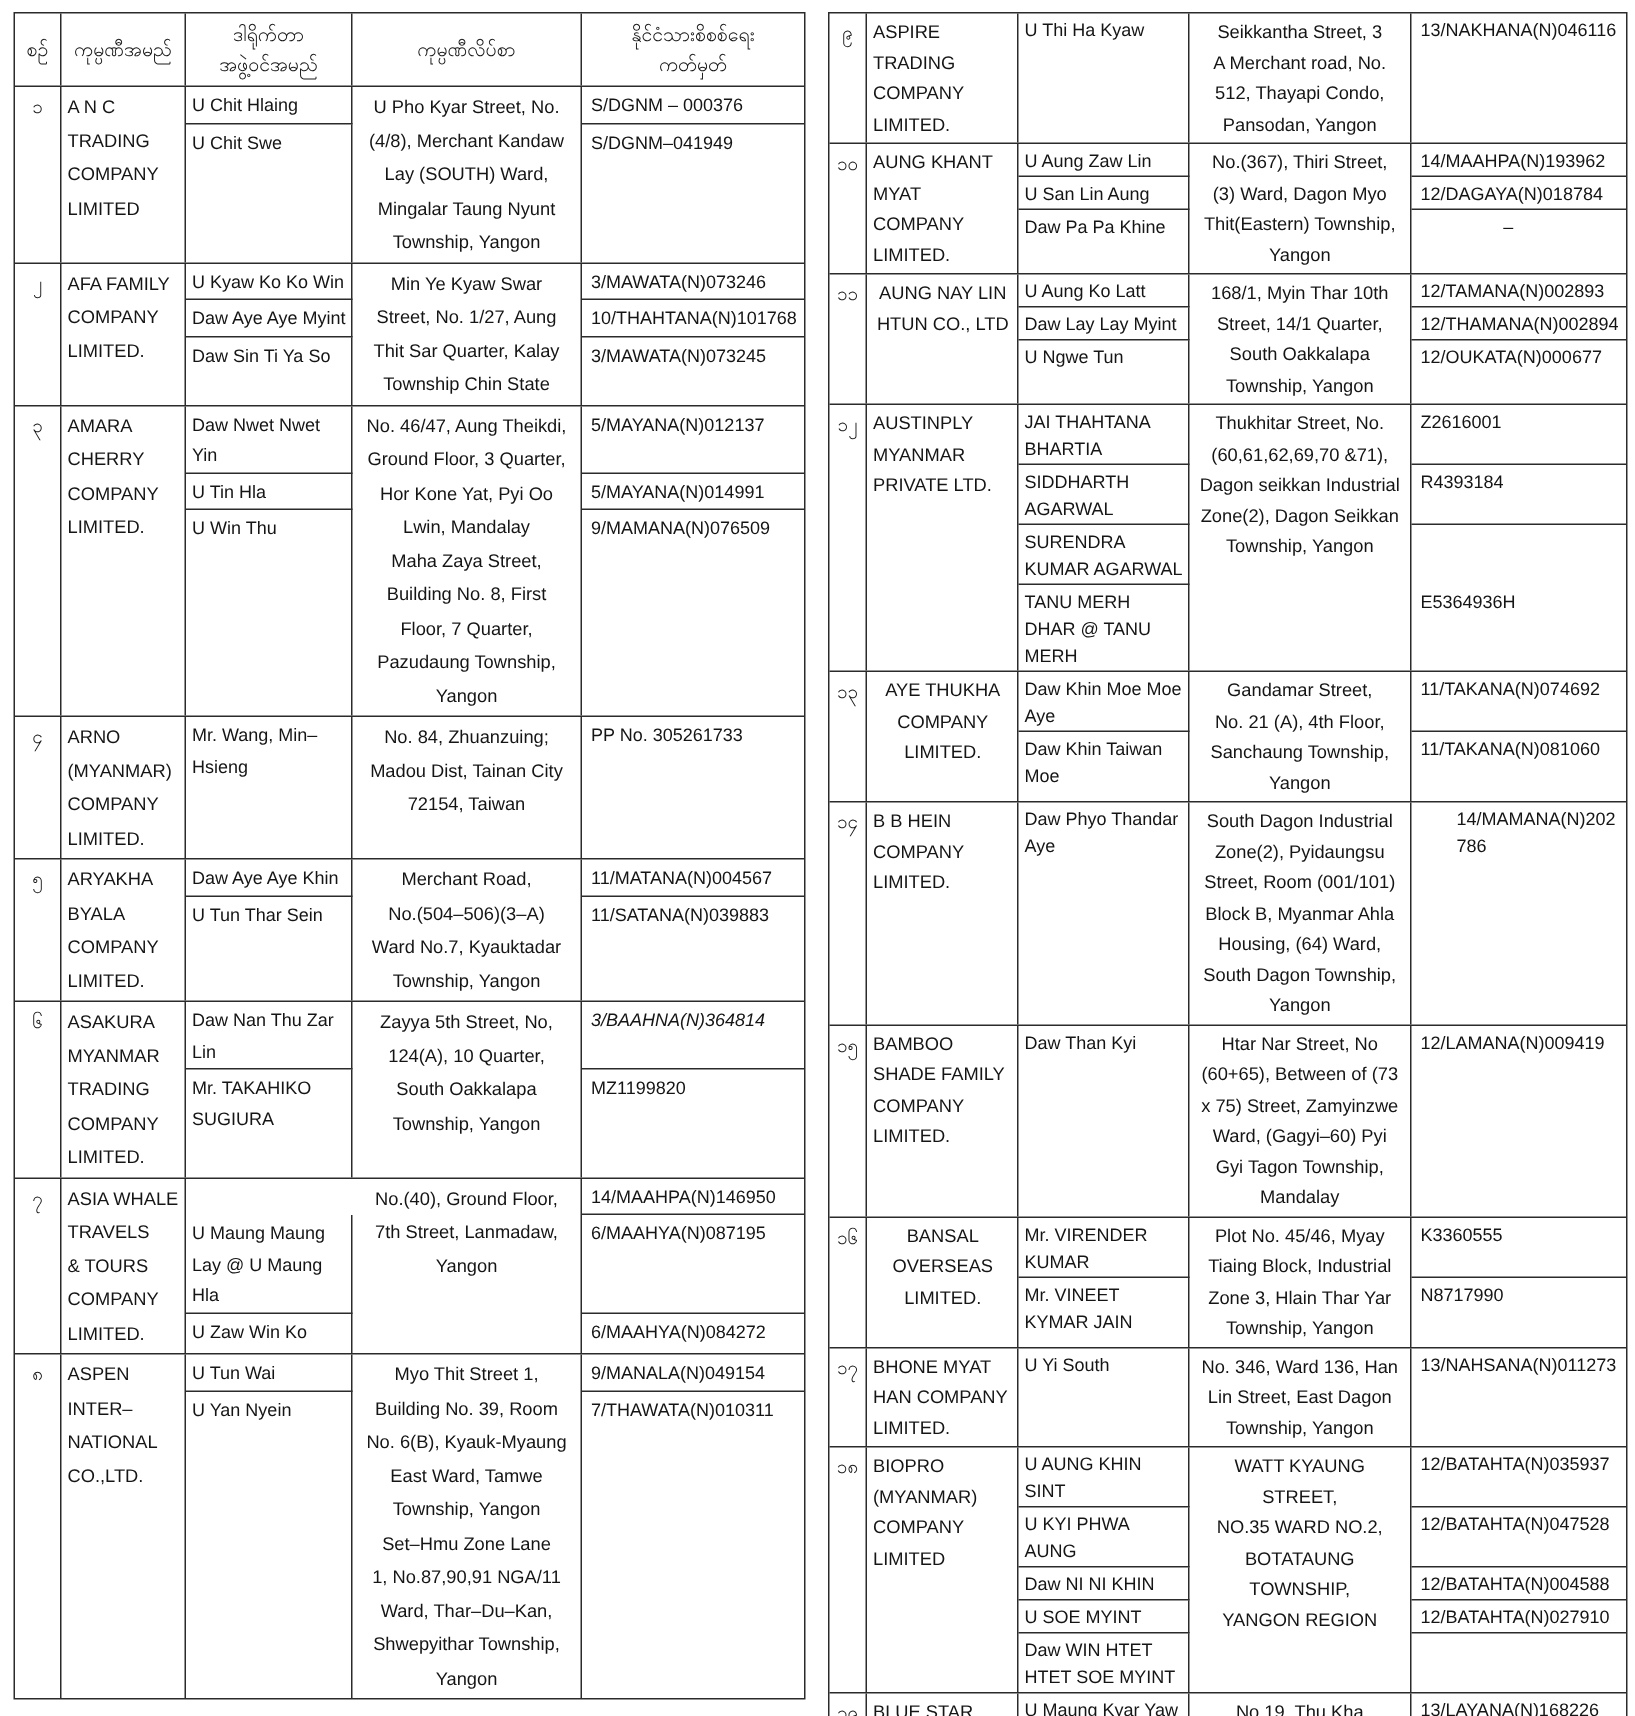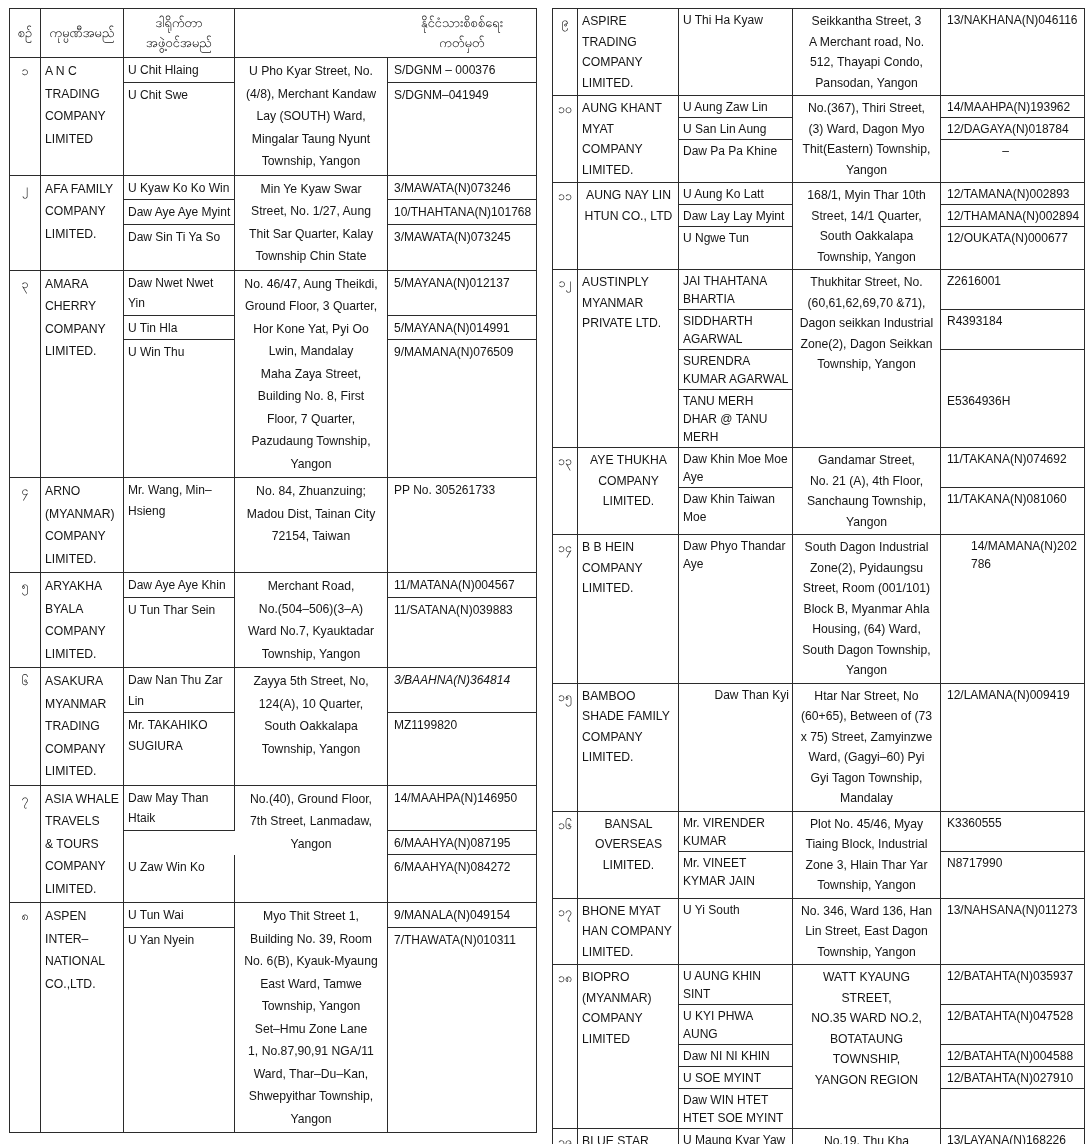--- a/index.html
+++ b/index.html
@@ -63,20 +63,21 @@
 <body>
 
 <div class="page">
 
   <div class="tbl left">
     <div class="row header">
       <div class="cell hcell" style="grid-column:1">စဉ်</div>
       <div class="cell hcell" style="grid-column:2">ကုမ္ပဏီအမည်</div>
       <div class="cell hcell" style="grid-column:3">ဒါရိုက်တာ
 အဖွဲ့ဝင်အမည်</div>
+      <div class="cell hcell" style="grid-column:4">ကုမ္ပဏီလိပ်စာ</div>
       <div class="cell hcell end" style="grid-column:5">နိုင်ငံသားစိစစ်ရေး
 ကတ်မှတ်</div>
     </div>
     <div class="tbody">
         <div class="row" style="grid-template-rows: repeat(1, max-content) minmax(max-content, 1fr);">
           <div class="cell serial" style="grid-row: 1 / -1;">၁</div>
           <div class="cell company" style="grid-row: 1 / -1;">A N C TRADING
 COMPANY
 LIMITED</div>
           <div class="cell address" style="grid-row: 1 / -1;">U Pho Kyar Street, No.
@@ -173,22 +174,22 @@
         <div class="row" style="grid-template-rows: repeat(2, max-content) minmax(max-content, 1fr);">
           <div class="cell serial" style="grid-row: 1 / -1;">၇</div>
           <div class="cell company" style="grid-row: 1 / -1;">ASIA WHALE
 TRAVELS
 &amp; TOURS
 COMPANY
 LIMITED.</div>
           <div class="cell address" style="grid-row: 1 / -1;">No.(40), Ground Floor,
 7th Street, Lanmadaw,
 Yangon</div>
-          <div class="cell director" style="grid-row: 1;">Daw May Than Htaik</div>
           <div class="cell nrc" style="grid-row: 1;">14/MAAHPA(N)146950</div>
+          <div class="cell director" style="grid-row: 2;">U Maung Maung Lay @ U Maung Hla</div>
           <div class="cell nrc" style="grid-row: 2;">6/MAAHYA(N)087195</div>
           <div class="cell director last" style="grid-row: 3;">U Zaw Win Ko</div>
           <div class="cell nrc last" style="grid-row: 3;">6/MAAHYA(N)084272</div>
         </div>
         <div class="row" style="grid-template-rows: repeat(1, max-content) minmax(max-content, 1fr);">
           <div class="cell serial" style="grid-row: 1 / -1;">၈</div>
           <div class="cell company" style="grid-row: 1 / -1;">ASPEN
 INTER–
 NATIONAL
 CO.,LTD.</div>
@@ -308,21 +309,21 @@
           <div class="cell company" style="grid-row: 1 / -1;">BAMBOO
 SHADE FAMILY
 COMPANY
 LIMITED.</div>
           <div class="cell address" style="grid-row: 1 / -1;">Htar Nar Street, No
 (60+65), Between of (73
 x 75) Street, Zamyinzwe
 Ward, (Gagyi–60) Pyi
 Gyi Tagon Township,
 Mandalay</div>
-          <div class="cell director last" style="grid-row: 1; text-align: right;">Daw Than Kyi</div>
+          <div class="cell director last" style="grid-row: 1;">Daw Than Kyi</div>
           <div class="cell nrc last" style="grid-row: 1;">12/LAMANA(N)009419</div>
         </div>
         <div class="row" style="grid-template-rows: repeat(1, max-content) minmax(max-content, 1fr);">
           <div class="cell serial" style="grid-row: 1 / -1;">၁၆</div>
           <div class="cell company center" style="grid-row: 1 / -1;">BANSAL
 OVERSEAS
 LIMITED.</div>
           <div class="cell address" style="grid-row: 1 / -1;">Plot No. 45/46, Myay
 Tiaing Block, Industrial
 Zone 3, Hlain Thar Yar

